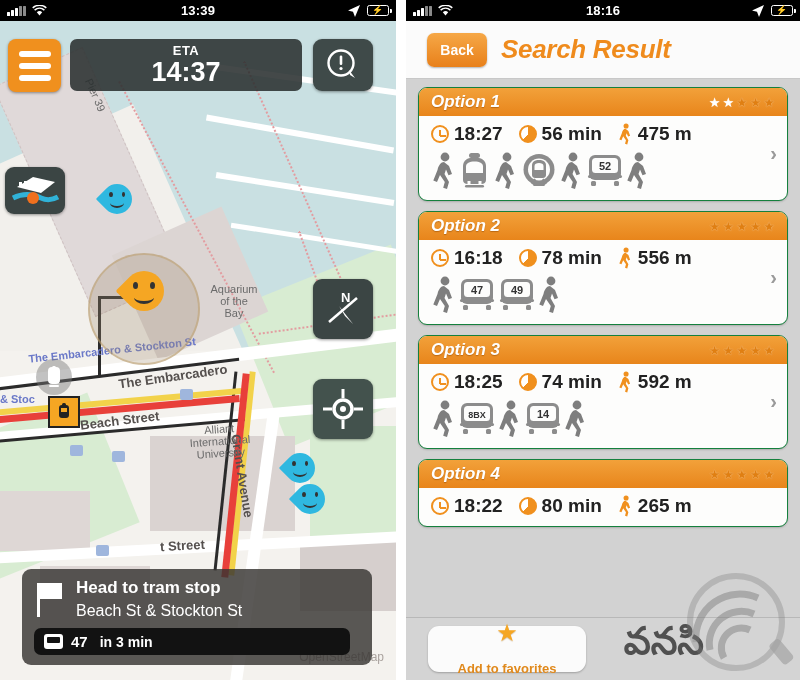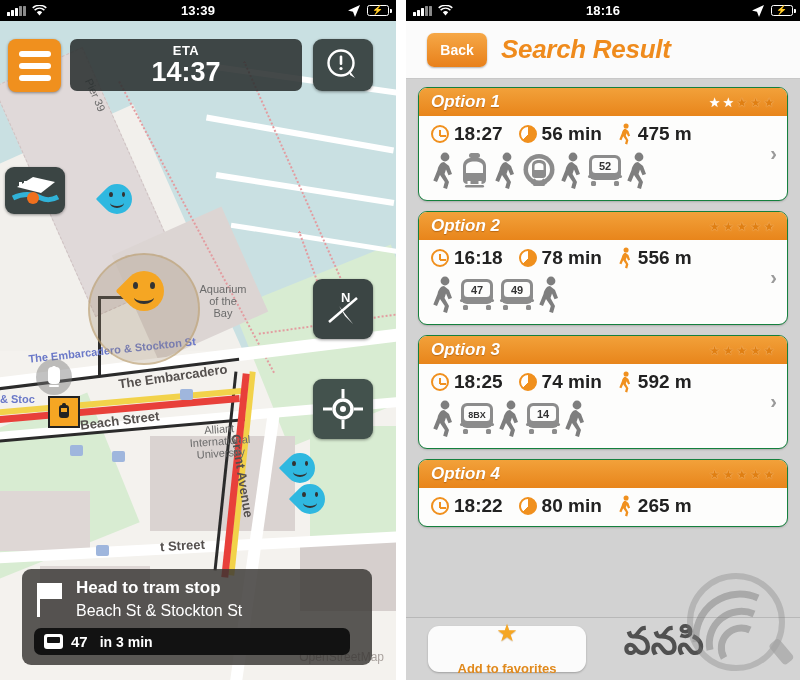--- a/index.html
+++ b/index.html
@@ -235,21 +235,21 @@
       <div class="routeline v"></div>
       <div class="walkpath"></div>
       <div class="walkpath2"></div>
 
       <div class="busstop" style="left:70px;top:424px"></div>
       <div class="busstop" style="left:112px;top:430px"></div>
       <div class="busstop" style="left:96px;top:524px"></div>
       <div class="busstop" style="left:180px;top:368px"></div>
 
       <div class="maplabel" style="left:78px;top:68px;transform:rotate(66deg);">Pier 39</div>
-      <div class="maplabel poi" style="left:190px;top:262px;width:66px;">
+      <div class="maplabel poi" style="left:201px;top:262px;width:66px;">
         <div>Aquarium</div>
         <div>of the</div>
         <div>Bay</div>
       </div>
       <div class="maplabel blue" style="left:28px;top:323px;transform:rotate(-6deg);">The Embarcadero &amp; Stockton St</div>
       <div class="maplabel street" style="left:118px;top:348px;transform:rotate(-8deg);font-size:13px;">The Embarcadero</div>
       <div class="maplabel street" style="left:80px;top:392px;transform:rotate(-7deg);font-size:13px;">Beach Street</div>
       <div class="maplabel street" style="left:243px;top:412px;transform:rotate(81deg);transform-origin:0 0;font-size:13px;">Grant Avenue</div>
       <div class="maplabel poi" style="left:160px;top:402px;width:120px;transform:rotate(-4deg);">
         <div>Alliant</div>

